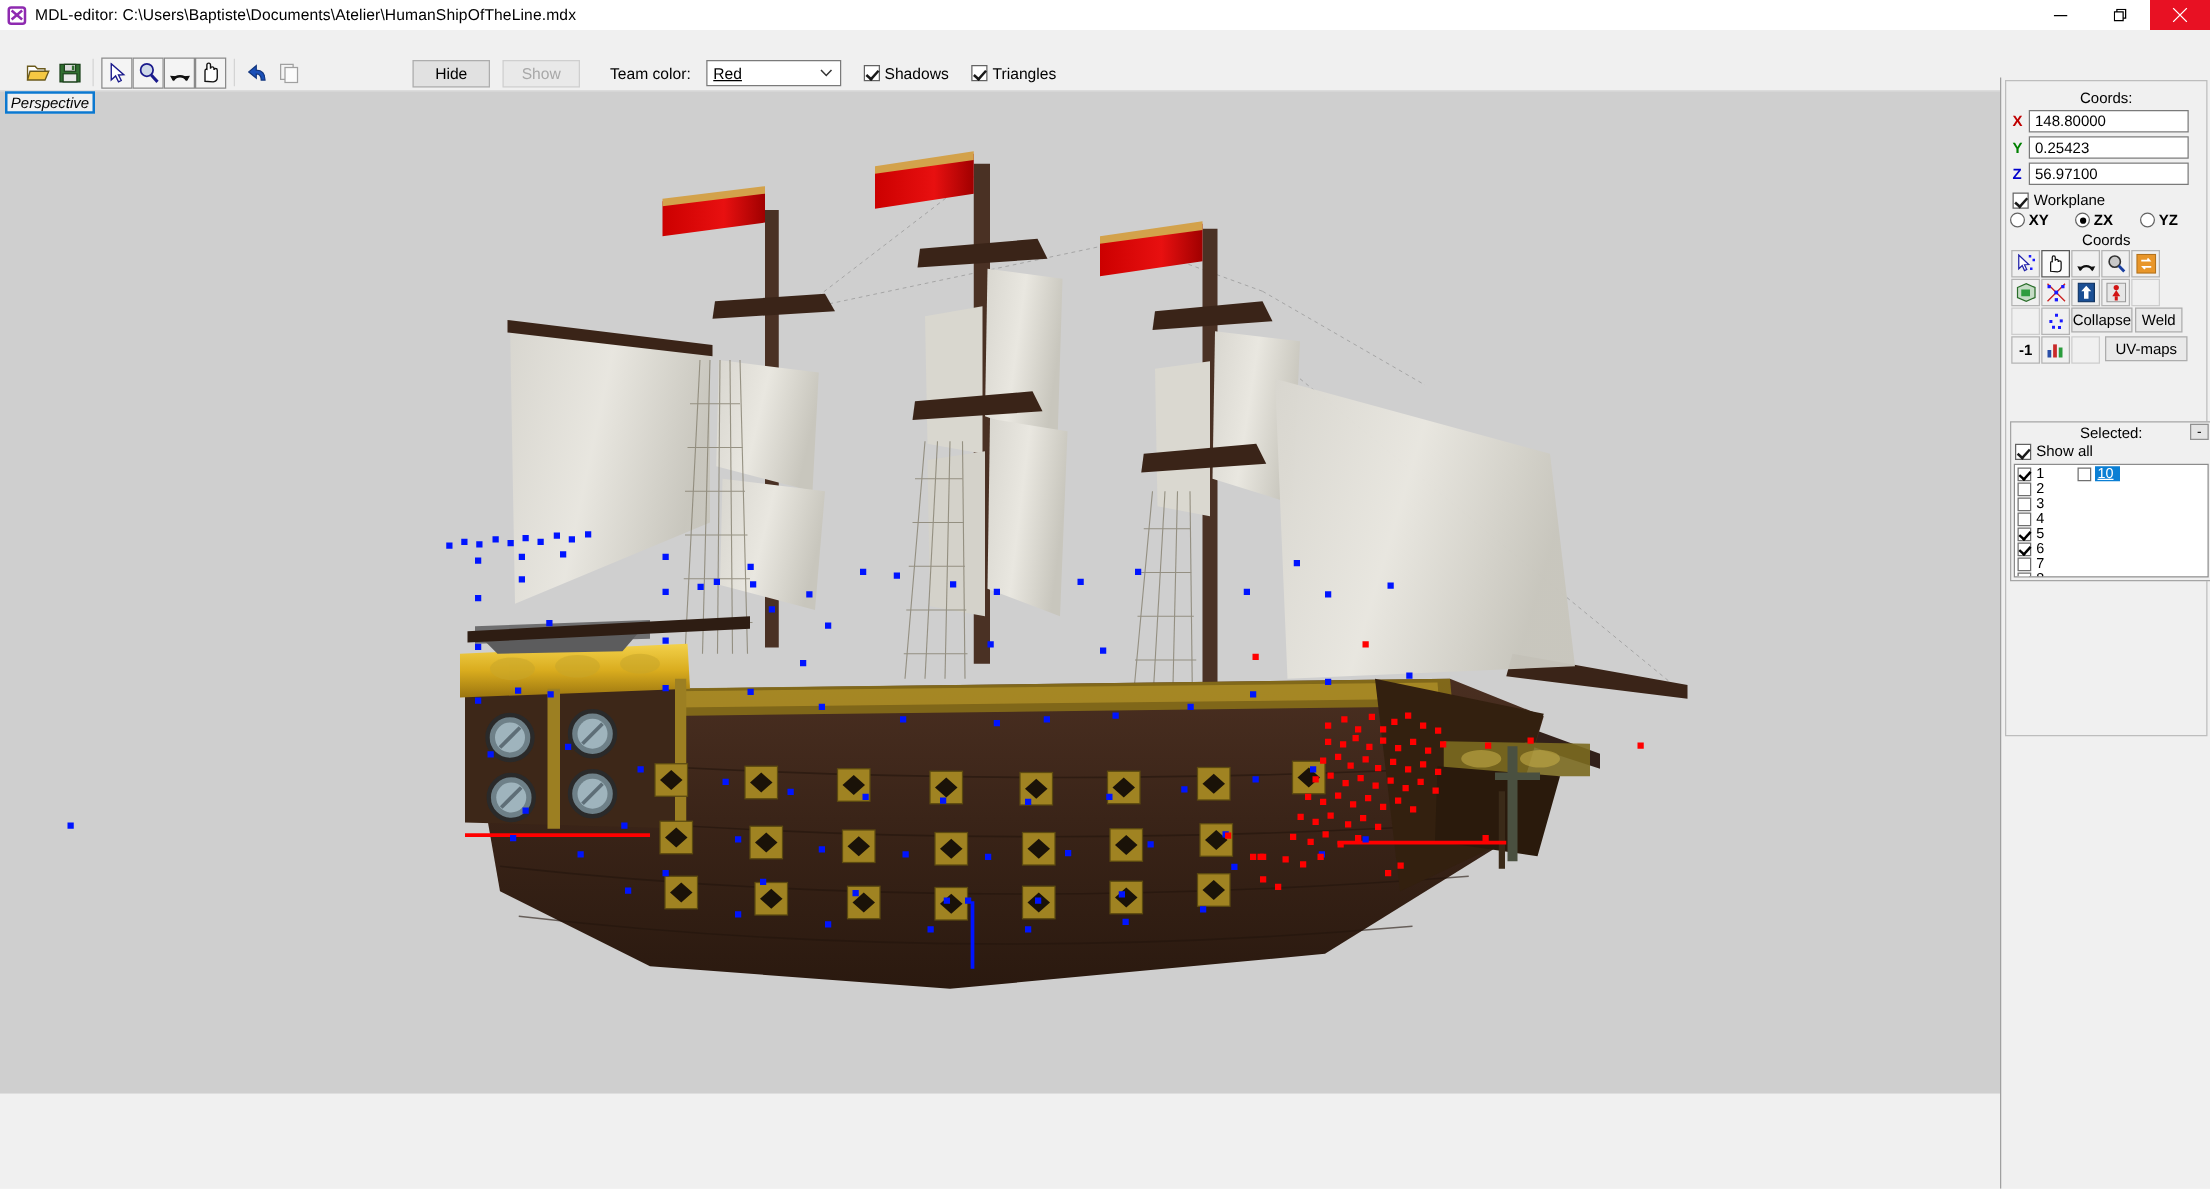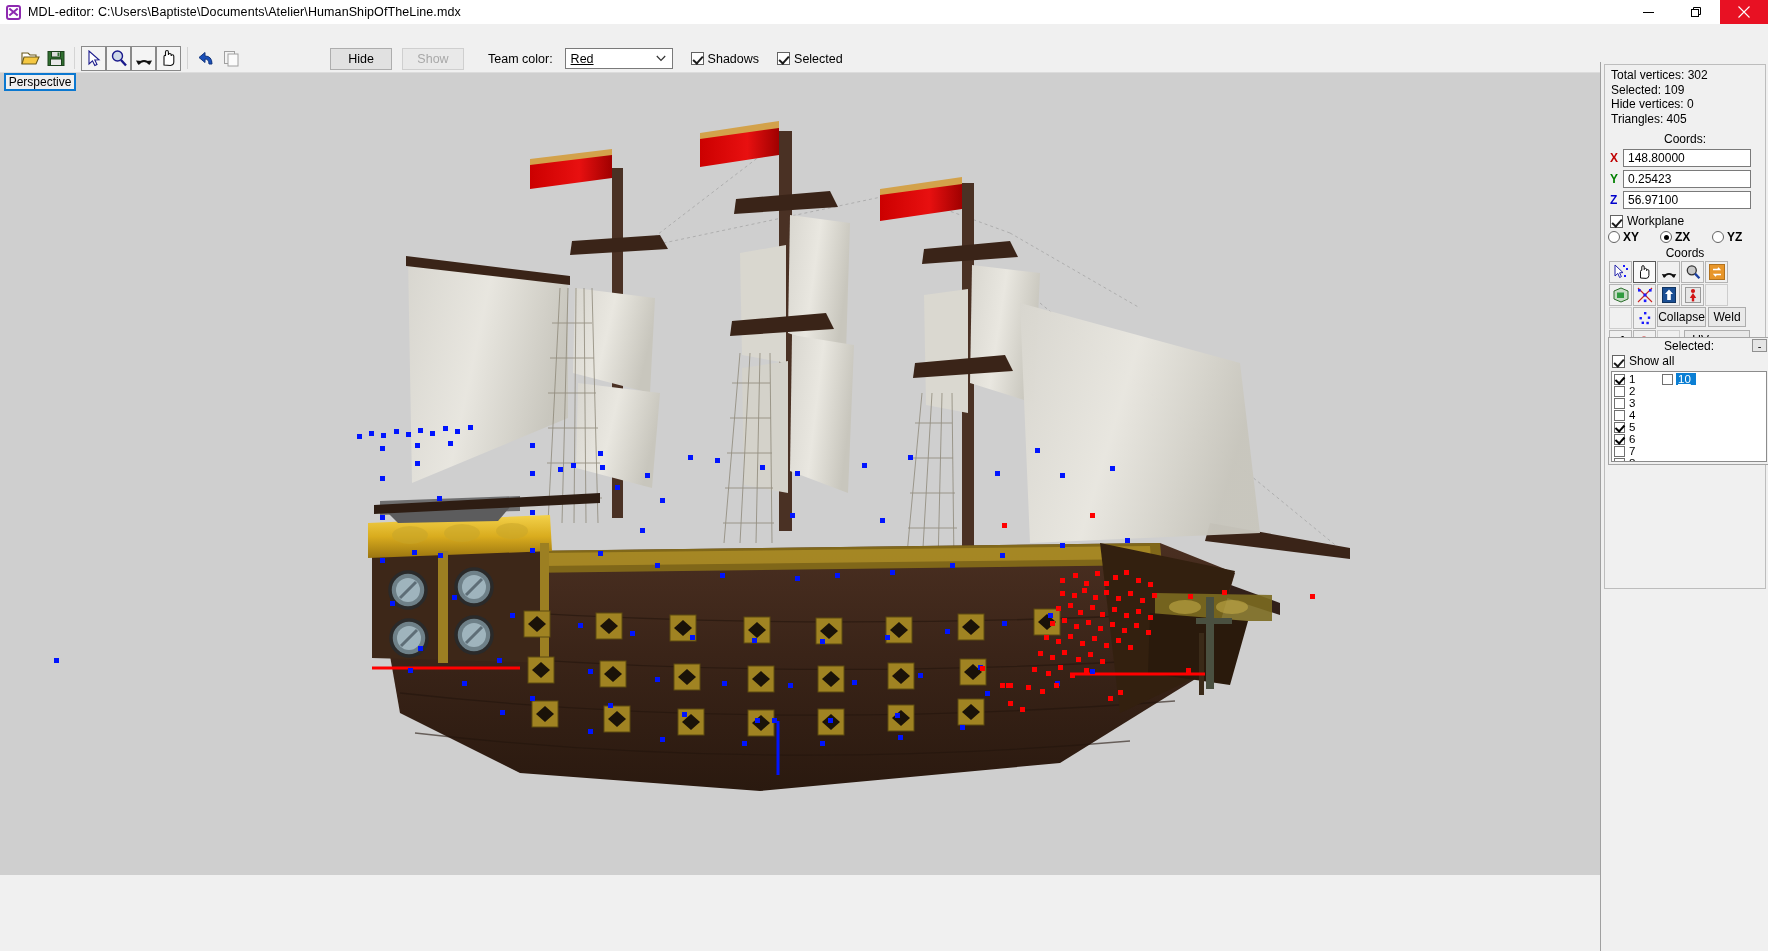--- a/index.html
+++ b/index.html
@@ -92,21 +92,21 @@
     width: 4px; height: 8px; border: solid #1a1a1a;
     border-width: 0 2px 2px 0; transform: rotate(42deg);
   }
   .chklabel { font-size: 12.5px; color: #000; margin-left: 4px; }
 
   
   .persp-tab {
     position: absolute; left: 4px; top: 73px; width: 72px; height: 18px;
     border: 2px solid #0b78d0; background: #f0f0f0;
     display: flex; align-items: center; justify-content: center;
-    font-size: 12px; color: #000; z-index: 6;
+    font-size: 12px; color: #000; z-index: 6; font-style: italic;
   }
 
   
   .viewport {
     position: absolute; left: 0; top: 73px; width: 1600px; height: 802px;
     background: #cfcfcf; overflow: hidden;
   }
   .vp-svg { position: absolute; left: 0; top: 0; width: 1600px; height: 802px; }
   .vtx { position: absolute; width: 5px; height: 5px; }
   .vtx.b { background: #0014ff; }
@@ -297,21 +297,21 @@
       <svg class="arrow" width="10" height="7" viewBox="0 0 10 7">
         <path d="M0.8 1 L5 5.4 L9.2 1" fill="none" stroke="#333" stroke-width="1.2"></path>
       </svg>
     </div>
     <div class="chkwrap">
       <div class="chkbox checked"></div>
       <div class="chklabel">Shadows</div>
     </div>
     <div class="chkwrap">
       <div class="chkbox checked"></div>
-      <div class="chklabel">Selected</div>
+      <div class="chklabel">Triangles</div>
     </div>
   </div>
 
   <div class="persp-tab">Perspective</div>
 
   <div class="viewport">
     <svg class="vp-svg" viewBox="0 0 1600 802">
       <defs>
         <linearGradient id="hullg" x1="0" y1="0" x2="0" y2="1">
           <stop offset="0" stop-color="#4a2f21"></stop>
@@ -692,26 +692,20 @@
     <div class="vtx r" style="left:1222px;top:517px"></div>
     <div class="vtx r" style="left:1310px;top:521px"></div>
     <div class="vtx r" style="left:1006px;top:610px"></div>
   </div>
 
   <div class="bottom-fill"></div>
 
   <div class="rpanel">
     <div class="rp-inner">
 
-      <div style="padding-top:3px;">
-        <div class="stat-line">Total vertices: 302</div>
-        <div class="stat-line">Selected: 109</div>
-        <div class="stat-line">Hide vertices: 0</div>
-        <div class="stat-line">Triangles: 405</div>
-      </div>
 
       <div class="coords-hdr">Coords:</div>
 
       <div class="coord-row">
         <div class="coord-lab x">X</div>
         <div class="coord-in">148.80000</div>
       </div>
       <div class="coord-row">
         <div class="coord-lab y">Y</div>
         <div class="coord-in">0.25423</div>

